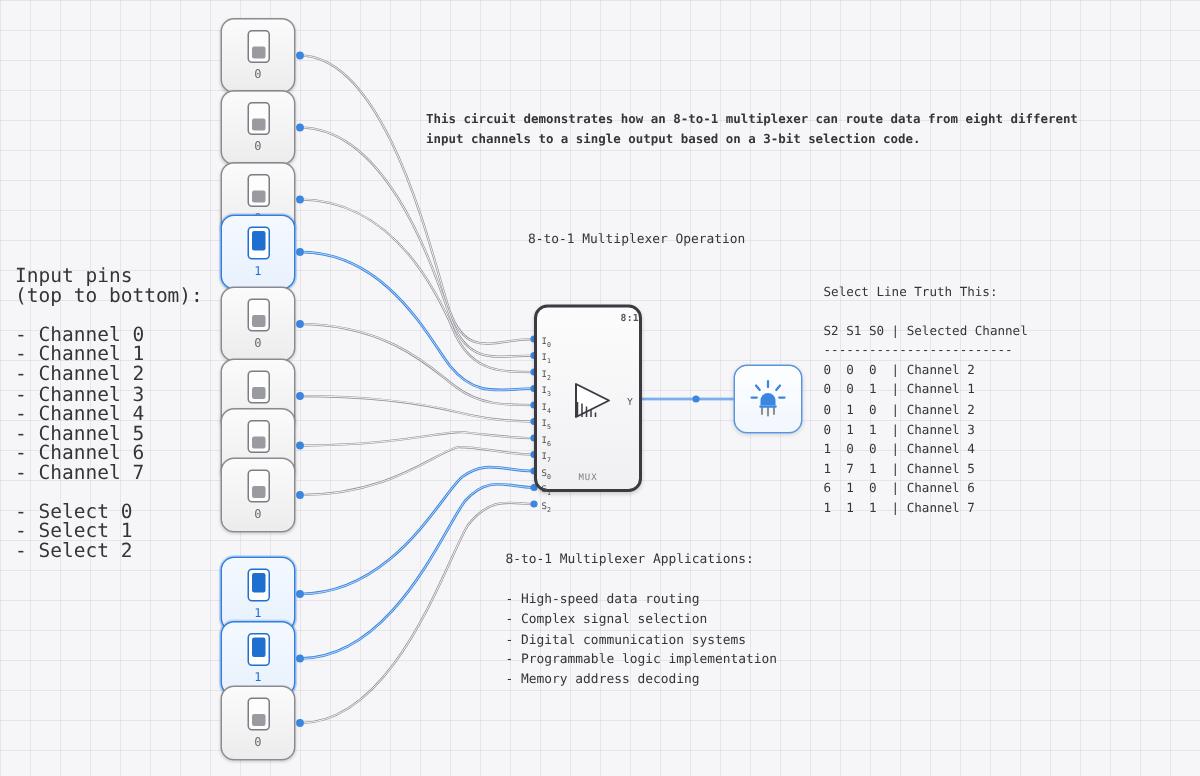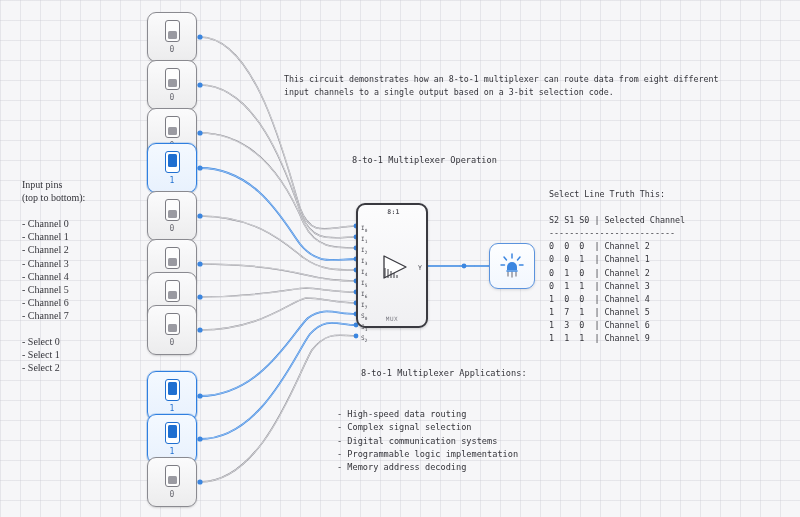--- a/index.html
+++ b/index.html
@@ -99,21 +99,21 @@
     box-sizing: border-box;
     border: 2px solid #3a3a40;
     border-radius: 9px;
     background: linear-gradient(#fcfcfd, #f0f0f2);
     box-shadow: 0 1px 3px rgba(0,0,0,0.18);
   }
   #mux .chip-top {
     position: absolute;
     top: 3px;
     left: 3px; right: 0;
-    text-align: center;
+    text-align: right;
     font-size: 6.5px;
     color: #55555c;
     letter-spacing: 0.2px;
     font-weight: bold;
   }
   #mux .chip-bottom {
     position: absolute;
     bottom: 4px;
     left: 0; right: 0;
     text-align: center;
@@ -168,26 +168,26 @@
   }
 
   
   .txt {
     position: absolute;
     font-family: "DejaVu Sans Mono", monospace;
     color: #34343a;
     white-space: pre;
   }
   #title-block { left: 284px; top: 46px; font-size: 9px; line-height: 11px; }
-  #title-desc  { left: 284px; top: 73px; font-size: 8.3px; line-height: 13px; }
+  #title-desc  { left: 284px; top: 73px; font-size: 8.3px; line-height: 13px; font-weight: bold; }
   #op-label    { left: 330px; top: 155px; font-size: 8.6px; margin-left: 22px; }
-  #legend      { left: 22px;  top: 178px; font-size: 10px; line-height: 13.1px; font-family: Liberation Serif, serif; }
+  #legend      { left: 10px;  top: 178px; font-size: 13px; line-height: 13.1px; }
   #truth       { left: 549px; top: 188px; font-size: 8.4px; line-height: 13.1px; }
-  #apps-title  { left: 337px; top: 368px; font-size: 8.6px; margin-left: 24px; }
-  #apps-list   { left: 337px; top: 408px; font-size: 8.6px; line-height: 13.3px; }
+  #apps-title  { left: 337px; top: 368px; font-size: 8.6px; }
+  #apps-list   { left: 337px; top: 394px; font-size: 8.6px; line-height: 13.3px; }
 </style>
 </head>
 <body>
 
 <div id="canvas">
 
   <svg id="wires" viewBox="0 0 800 517" width="800" height="517">
     <defs>
       <style>
         .w  { fill:none; stroke:#8f8f97; stroke-width:1.5; }
@@ -417,22 +417,22 @@
   <div class="txt" id="truth"><span>Select Line Truth This:</span>
 
 <span>S2 S1 S0 | Selected Channel</span>
 <span>-------------------------</span>
 <span>0  0  0  | Channel 2</span>
 <span>0  0  1  | Channel 1</span>
 <span>0  1  0  | Channel 2</span>
 <span>0  1  1  | Channel 3</span>
 <span>1  0  0  | Channel 4</span>
 <span>1  7  1  | Channel 5</span>
-<span>1  3  0  | Channel 6</span>
-<span>1  1  1  | Channel 9</span></div>
+<span>6  1  0  | Channel 6</span>
+<span>1  1  1  | Channel 7</span></div>
 
   <div class="txt" id="apps-title">8-to-1 Multiplexer Applications:</div>
   <div class="txt" id="apps-list"><span>- High-speed data routing</span>
 <span>- Complex signal selection</span>
 <span>- Digital communication systems</span>
 <span>- Programmable logic implementation</span>
 <span>- Memory address decoding</span></div>
 
 </div>
 

